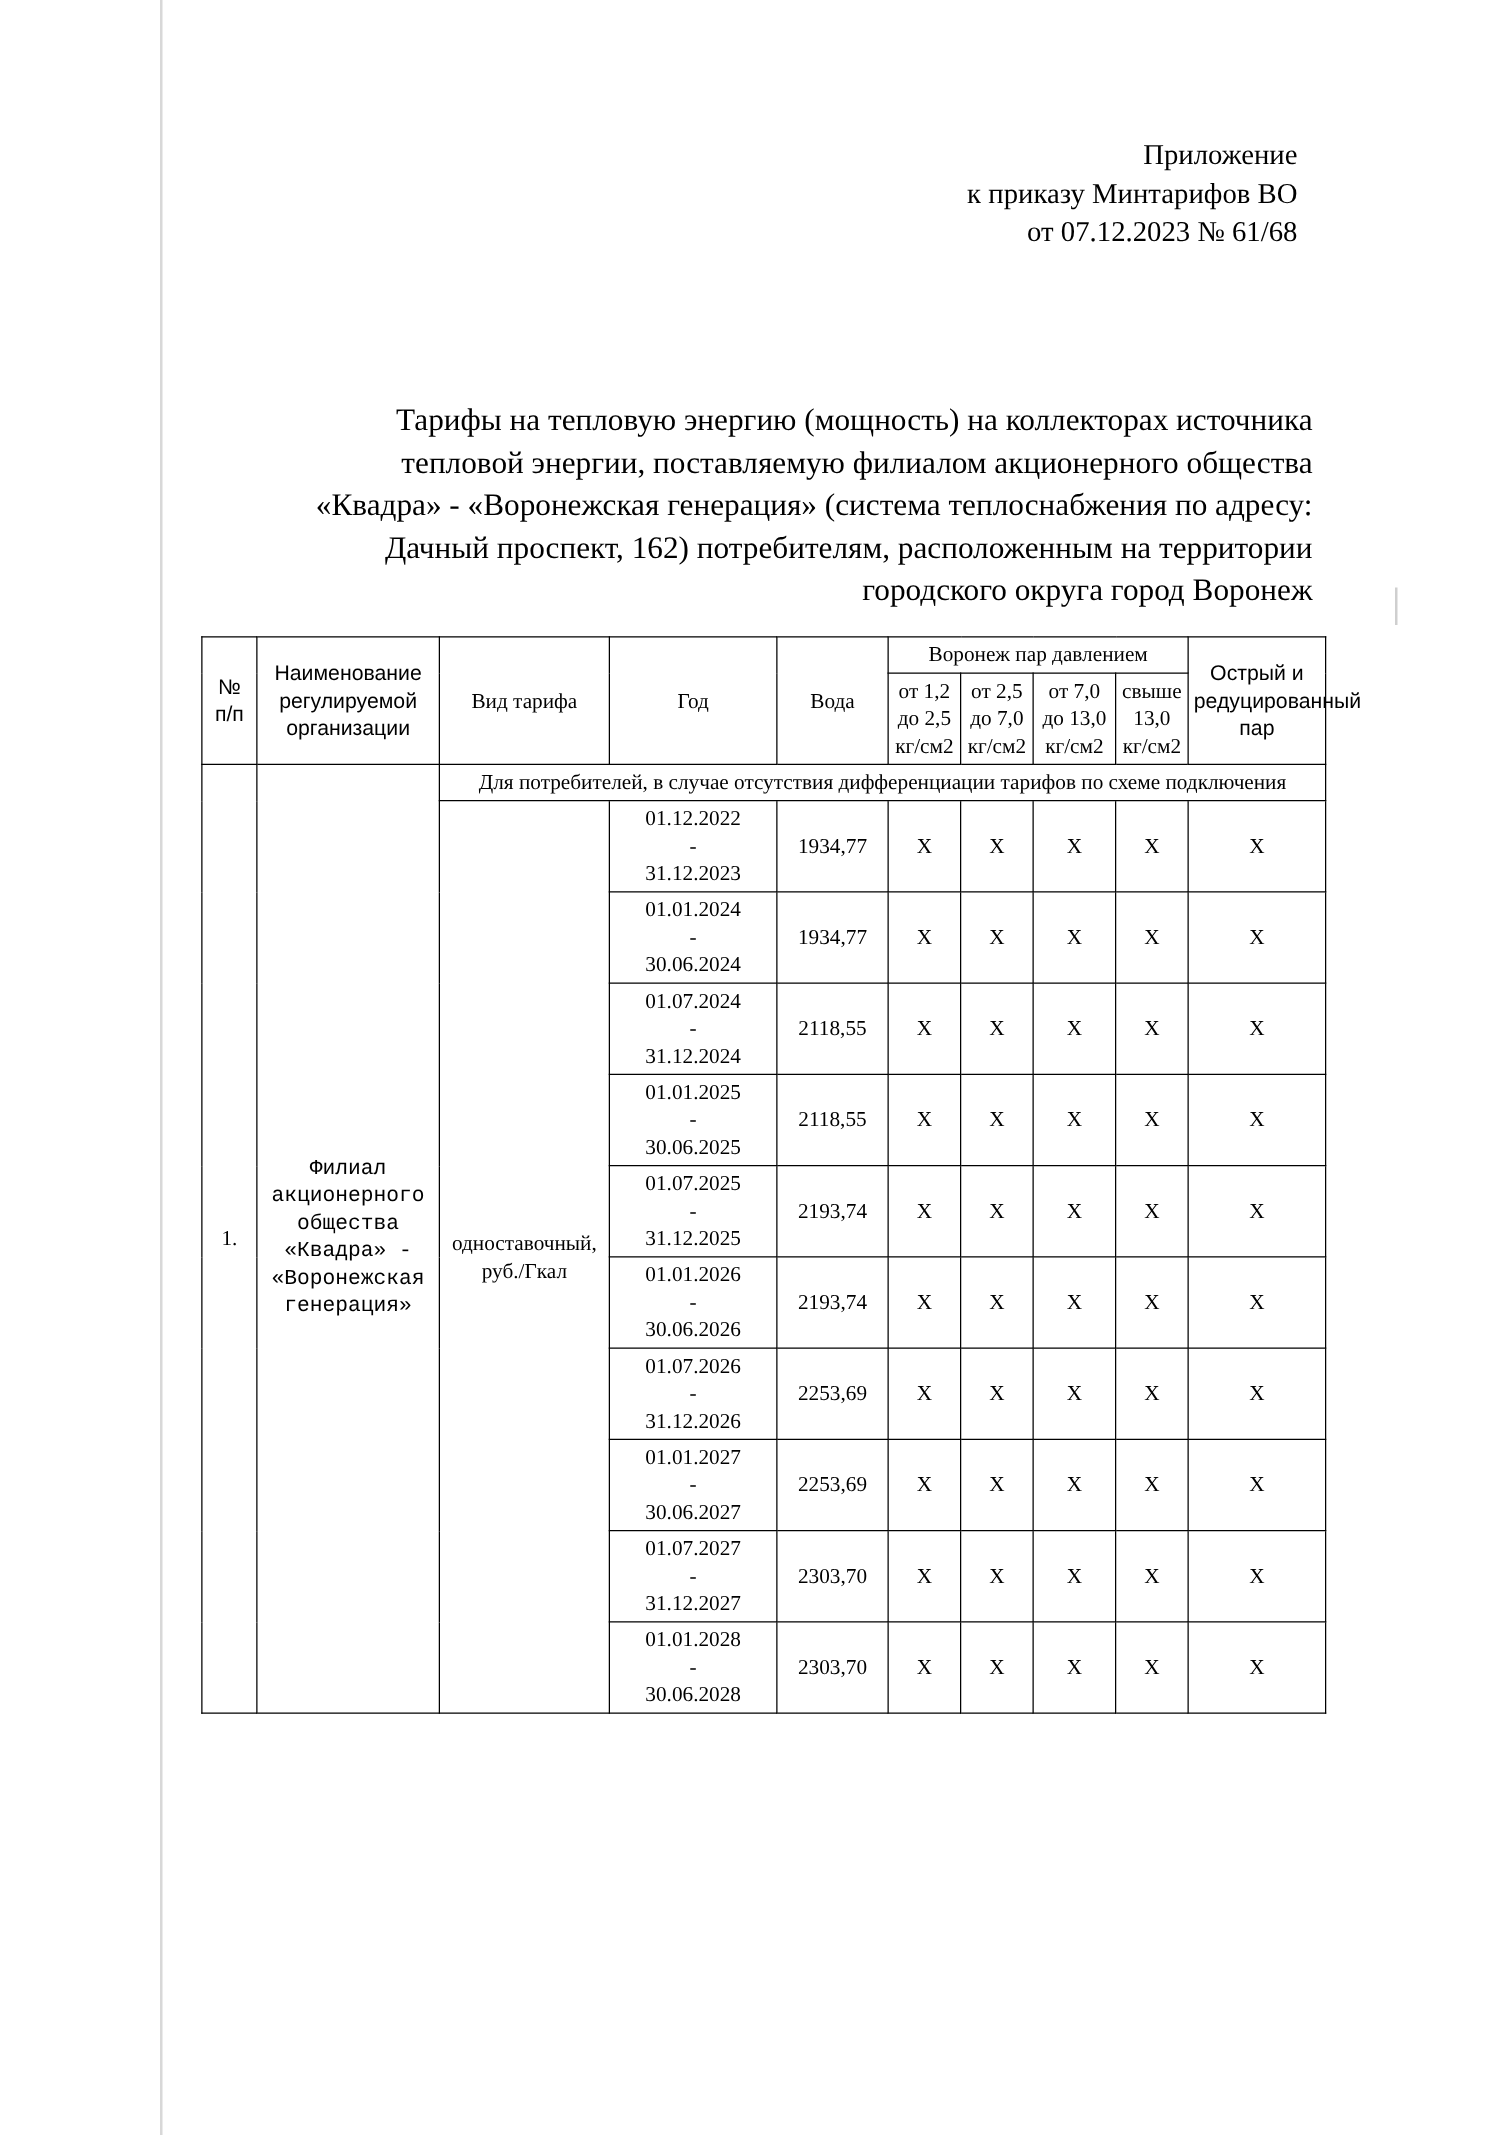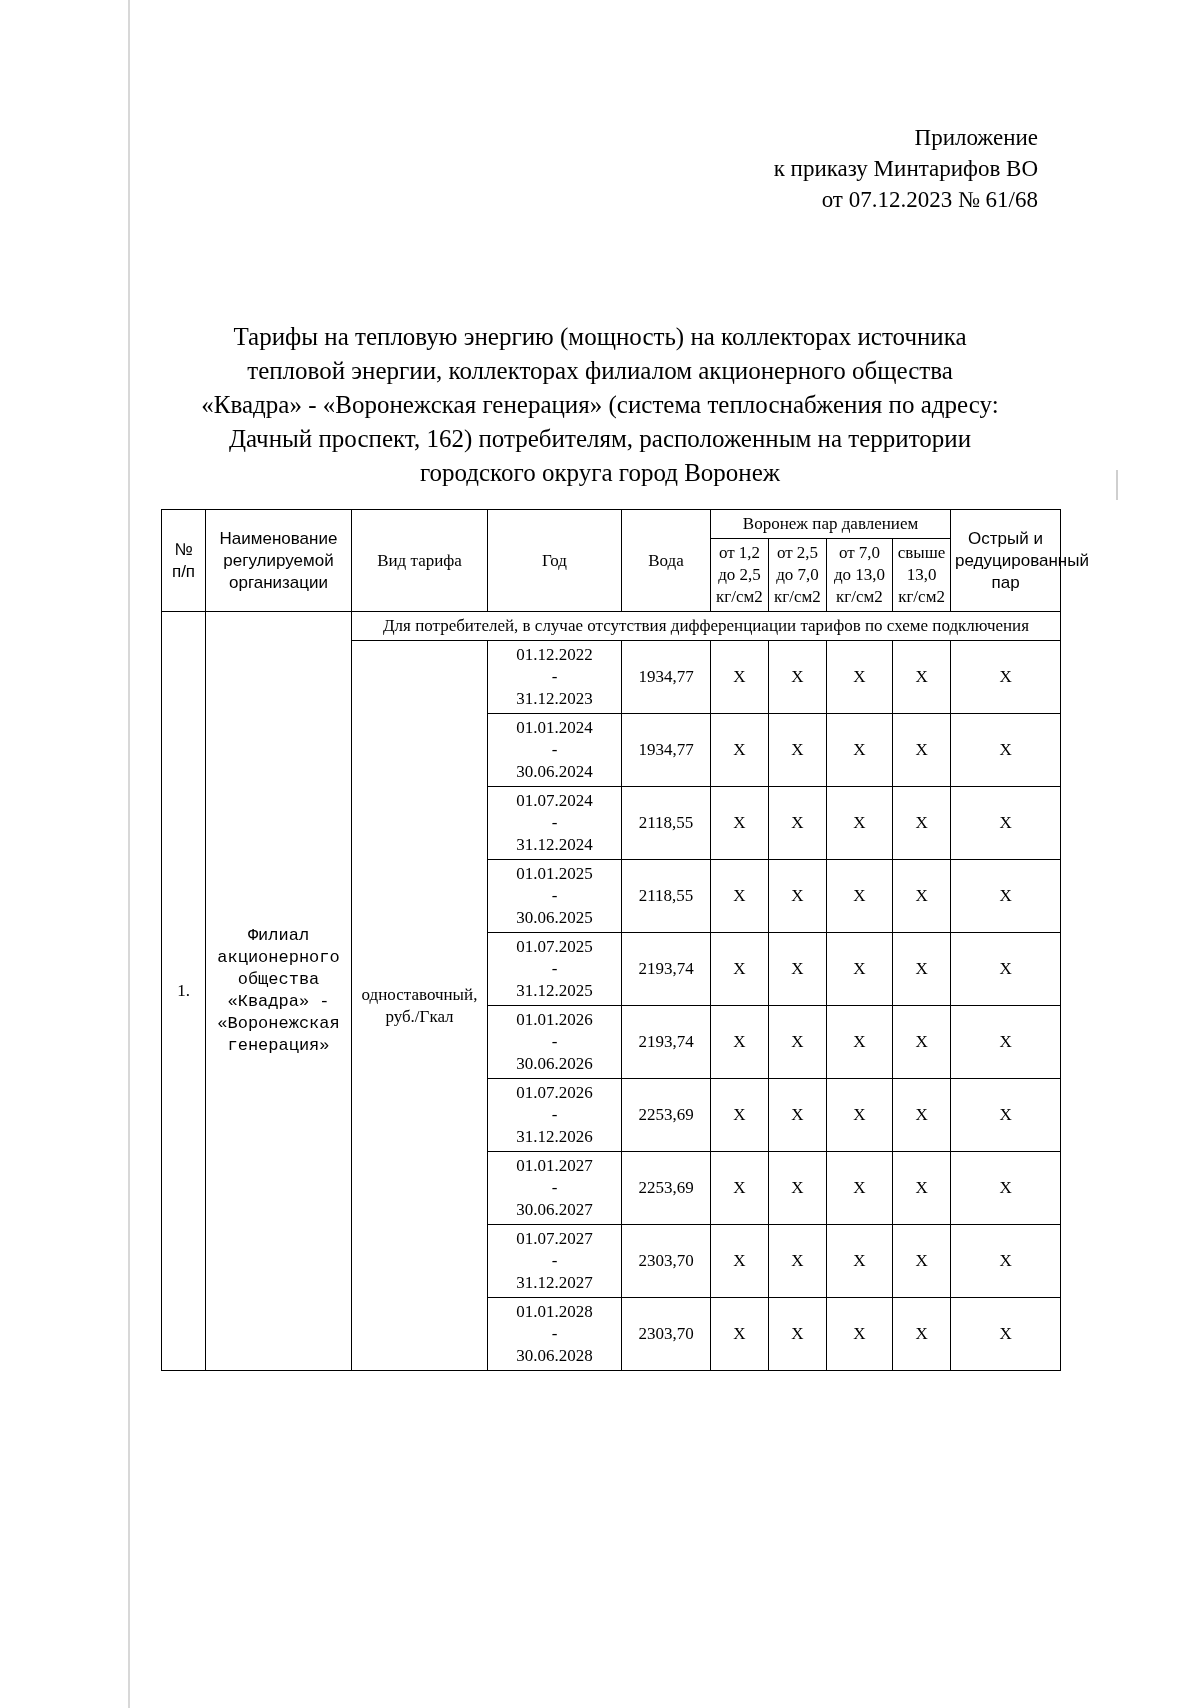--- a/index.html
+++ b/index.html
@@ -42,21 +42,20 @@
   }
 
   
   .doc-header {
     position: absolute;
     right: 162px;
     top: 108px;
     text-align: right;
     font-size: 23px;
     line-height: 31px;
-    margin-top: 14px;
   }
   .doc-header .ln { white-space: nowrap; }
 
   .doc-subheader {
     position: absolute;
     right: 162px;
     top: 215px;
     text-align: right;
     font-size: 23px;
     line-height: 31px;
@@ -66,21 +65,21 @@
   
   .doc-title {
     position: absolute;
     left: 150px;
     top: 320px;
     width: 900px;
     text-align: center;
     font-size: 25px;
     line-height: 34px;
   }
-  .doc-title .ln { white-space: nowrap; }
+  .doc-title .ln { white-space: nowrap; text-align: right; }
 
   
   table.tariff {
     position: absolute;
     left: 161px;
     top: 509px;
     border-collapse: collapse;
     table-layout: fixed;
     width: 869px;
     background: #ffffff;
@@ -163,21 +162,21 @@
 
   <div class="doc-header">
     <div class="ln">Приложение</div>
     <div class="ln">к приказу Минтарифов ВО</div>
     <div class="ln">от 07.12.2023 № 61/68</div>
   </div>
 
 
   <div class="doc-title">
     <div class="ln">Тарифы на тепловую энергию (мощность) на коллекторах источника</div>
-    <div class="ln">тепловой энергии, коллекторах филиалом акционерного общества</div>
+    <div class="ln">тепловой энергии, поставляемую филиалом акционерного общества</div>
     <div class="ln">«Квадра» - «Воронежская генерация» (система теплоснабжения по адресу:</div>
     <div class="ln">Дачный проспект, 162) потребителям, расположенным на территории</div>
     <div class="ln">городского округа город Воронеж</div>
   </div>
 
   <table class="tariff">
     <colgroup>
       <col class="w-no">
         <col class="w-org">
         <col class="w-kind">

